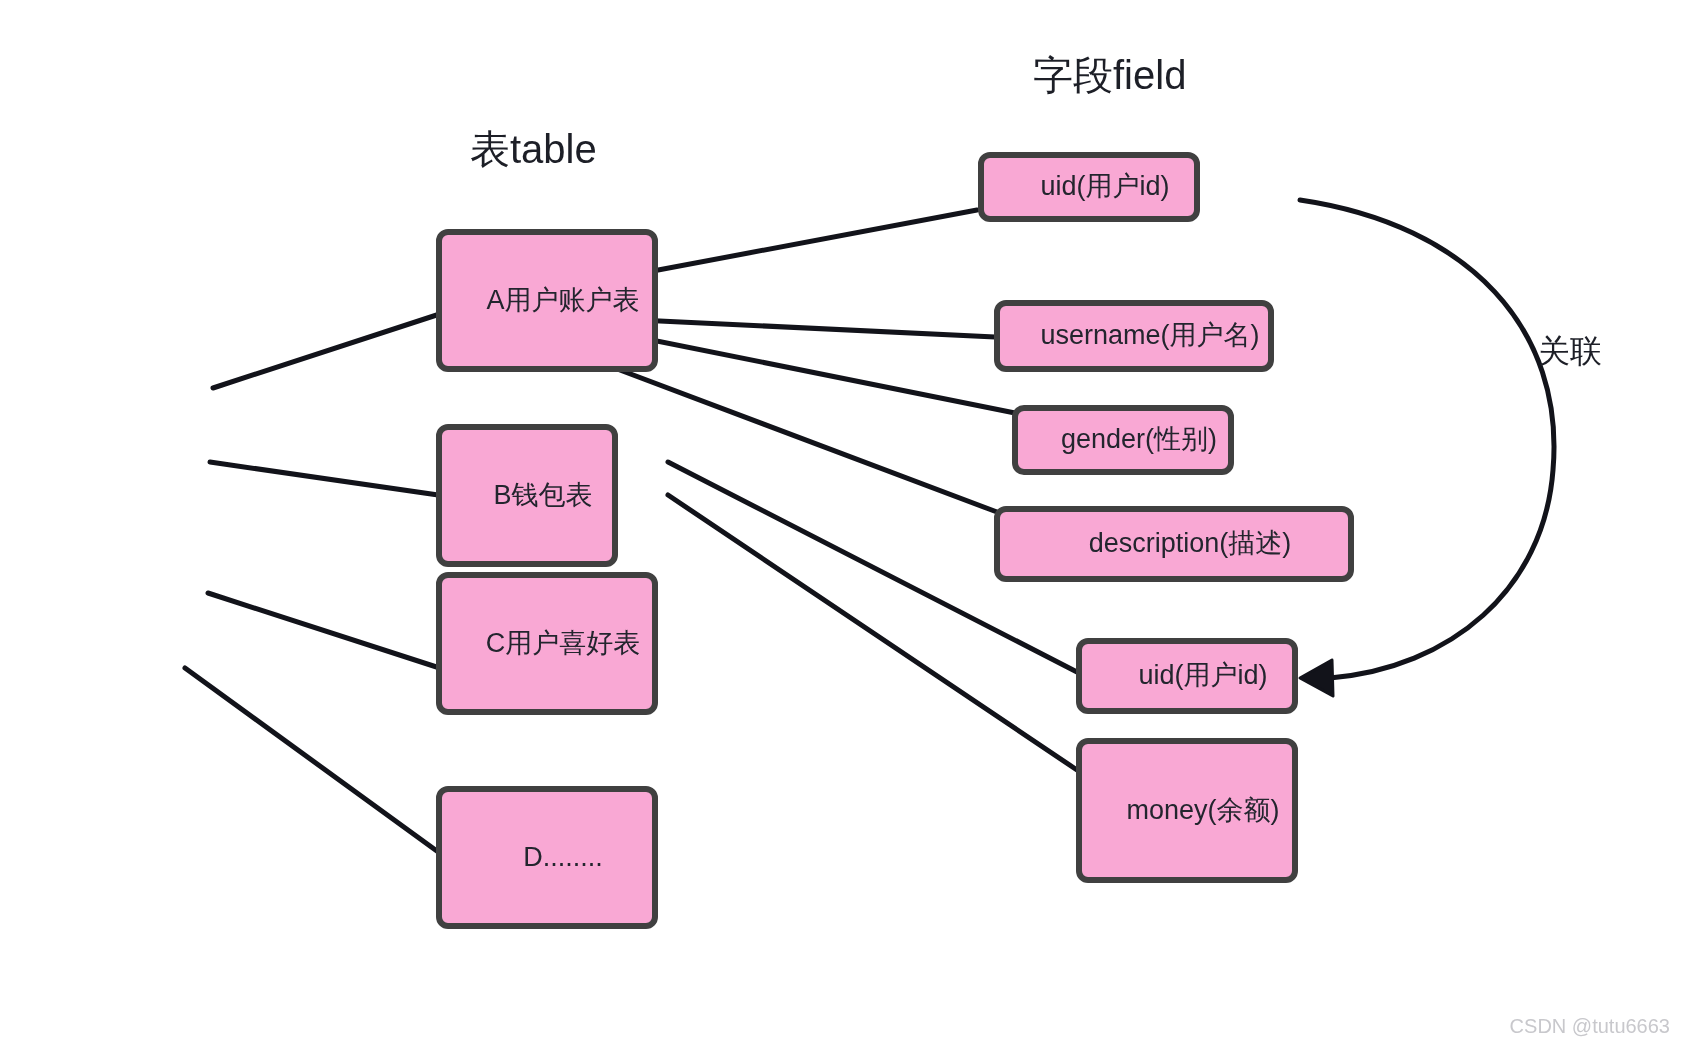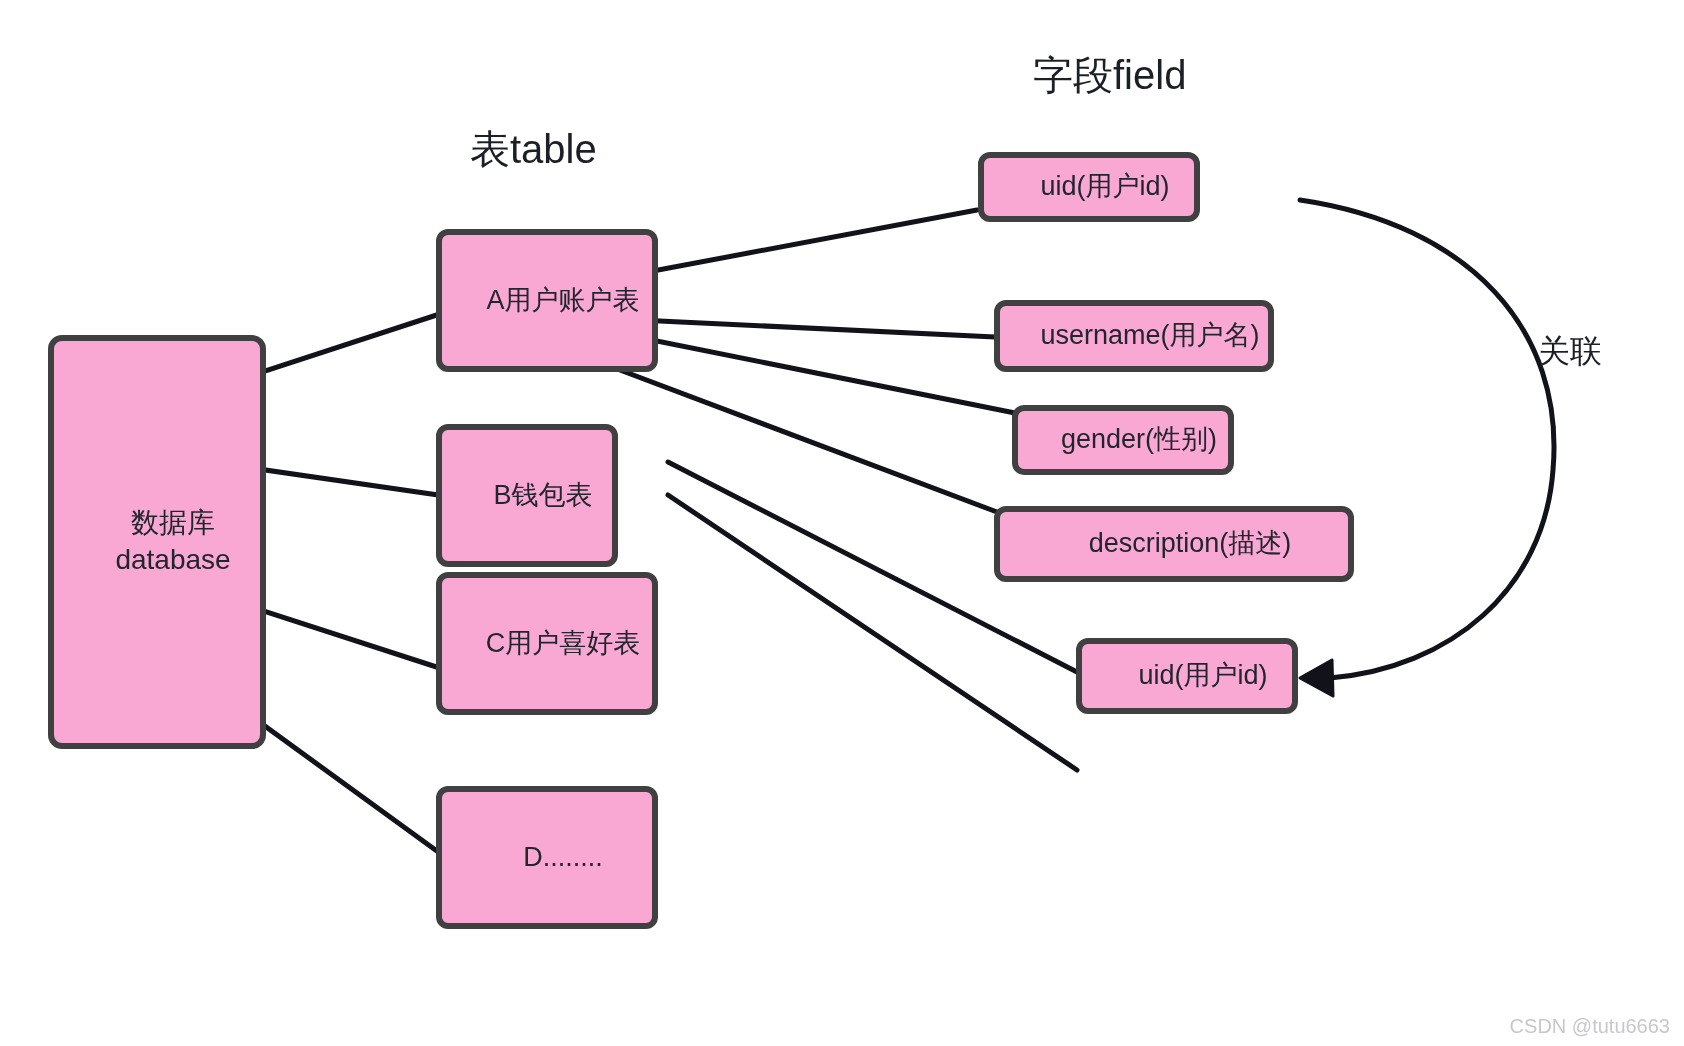--- a/index.html
+++ b/index.html
@@ -96,35 +96,30 @@
       <line x1="668" y1="495" x2="1077" y2="770"></line>
 
       <path d="M 1300 200 C 1470 225, 1565 330, 1553 470 C 1544 590, 1450 668, 1330 678"></path>
     </g>
     <polygon points="1332,660 1300,678 1333,696" fill="#12131a" stroke="#12131a" stroke-width="3" stroke-linejoin="round"></polygon>
   </svg>
 
   <div class="section-title" style="left:470px; top:122px;">表table</div>
   <div class="section-title" style="left:985px; top:48px;margin-left:48px;">字段field</div>
 
-  <div class="node node-db" style="left:48px; top:335px; width:218px; height:414px;">
-    <div>
-      <div>数据库</div>
-      <div>database</div>
-    </div>
-  </div>
 
   <div class="node" style="left:436px; top:229px; width:222px; height:143px;">A用户账户表</div>
   <div class="node" style="left:436px; top:424px; width:182px; height:143px;">B钱包表</div>
   <div class="node" style="left:436px; top:572px; width:222px; height:143px;">C用户喜好表</div>
   <div class="node" style="left:436px; top:786px; width:222px; height:143px;">D........</div>
 
   <div class="node" style="left:978px; top:152px; width:222px; height:70px;">uid(用户id)</div>
   <div class="node" style="left:994px; top:300px; width:280px; height:72px;text-align:right;">username(用户名)</div>
   <div class="node" style="left:1012px; top:405px; width:222px; height:70px;">gender(性别)</div>
   <div class="node" style="left:994px; top:506px; width:360px; height:76px;">description(描述)</div>
   <div class="node" style="left:1076px; top:638px; width:222px; height:76px;">uid(用户id)</div>
+  <div class="node" style="left:1076px; top:738px; width:222px; height:145px;">money(余额)</div>
 
   <div class="edge-label" style="left:1538px; top:330px;">关联</div>
 
   <div class="watermark">CSDN @tutu6663</div>
 
 </div>
 
 </body></html>

